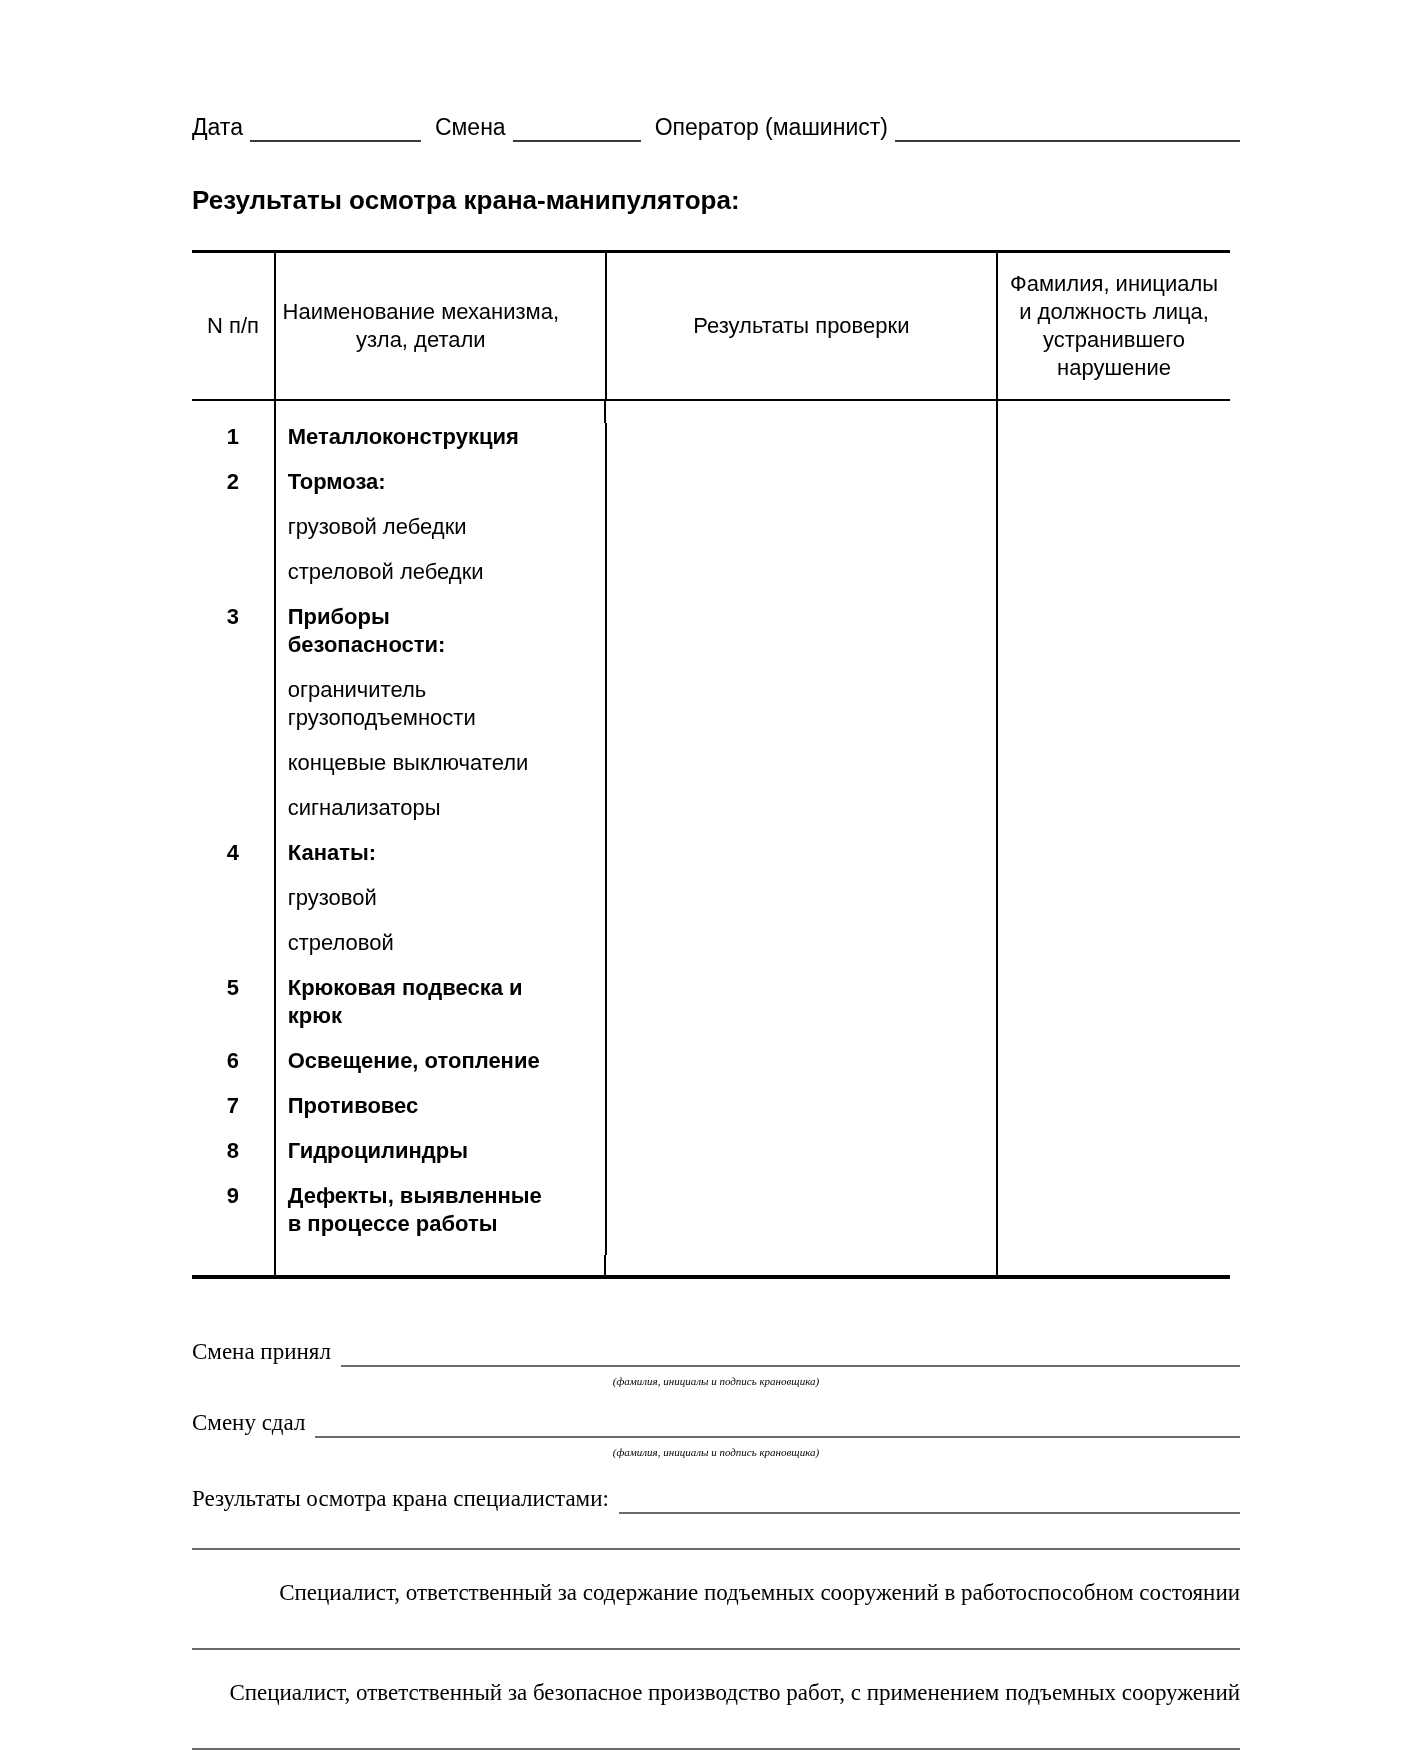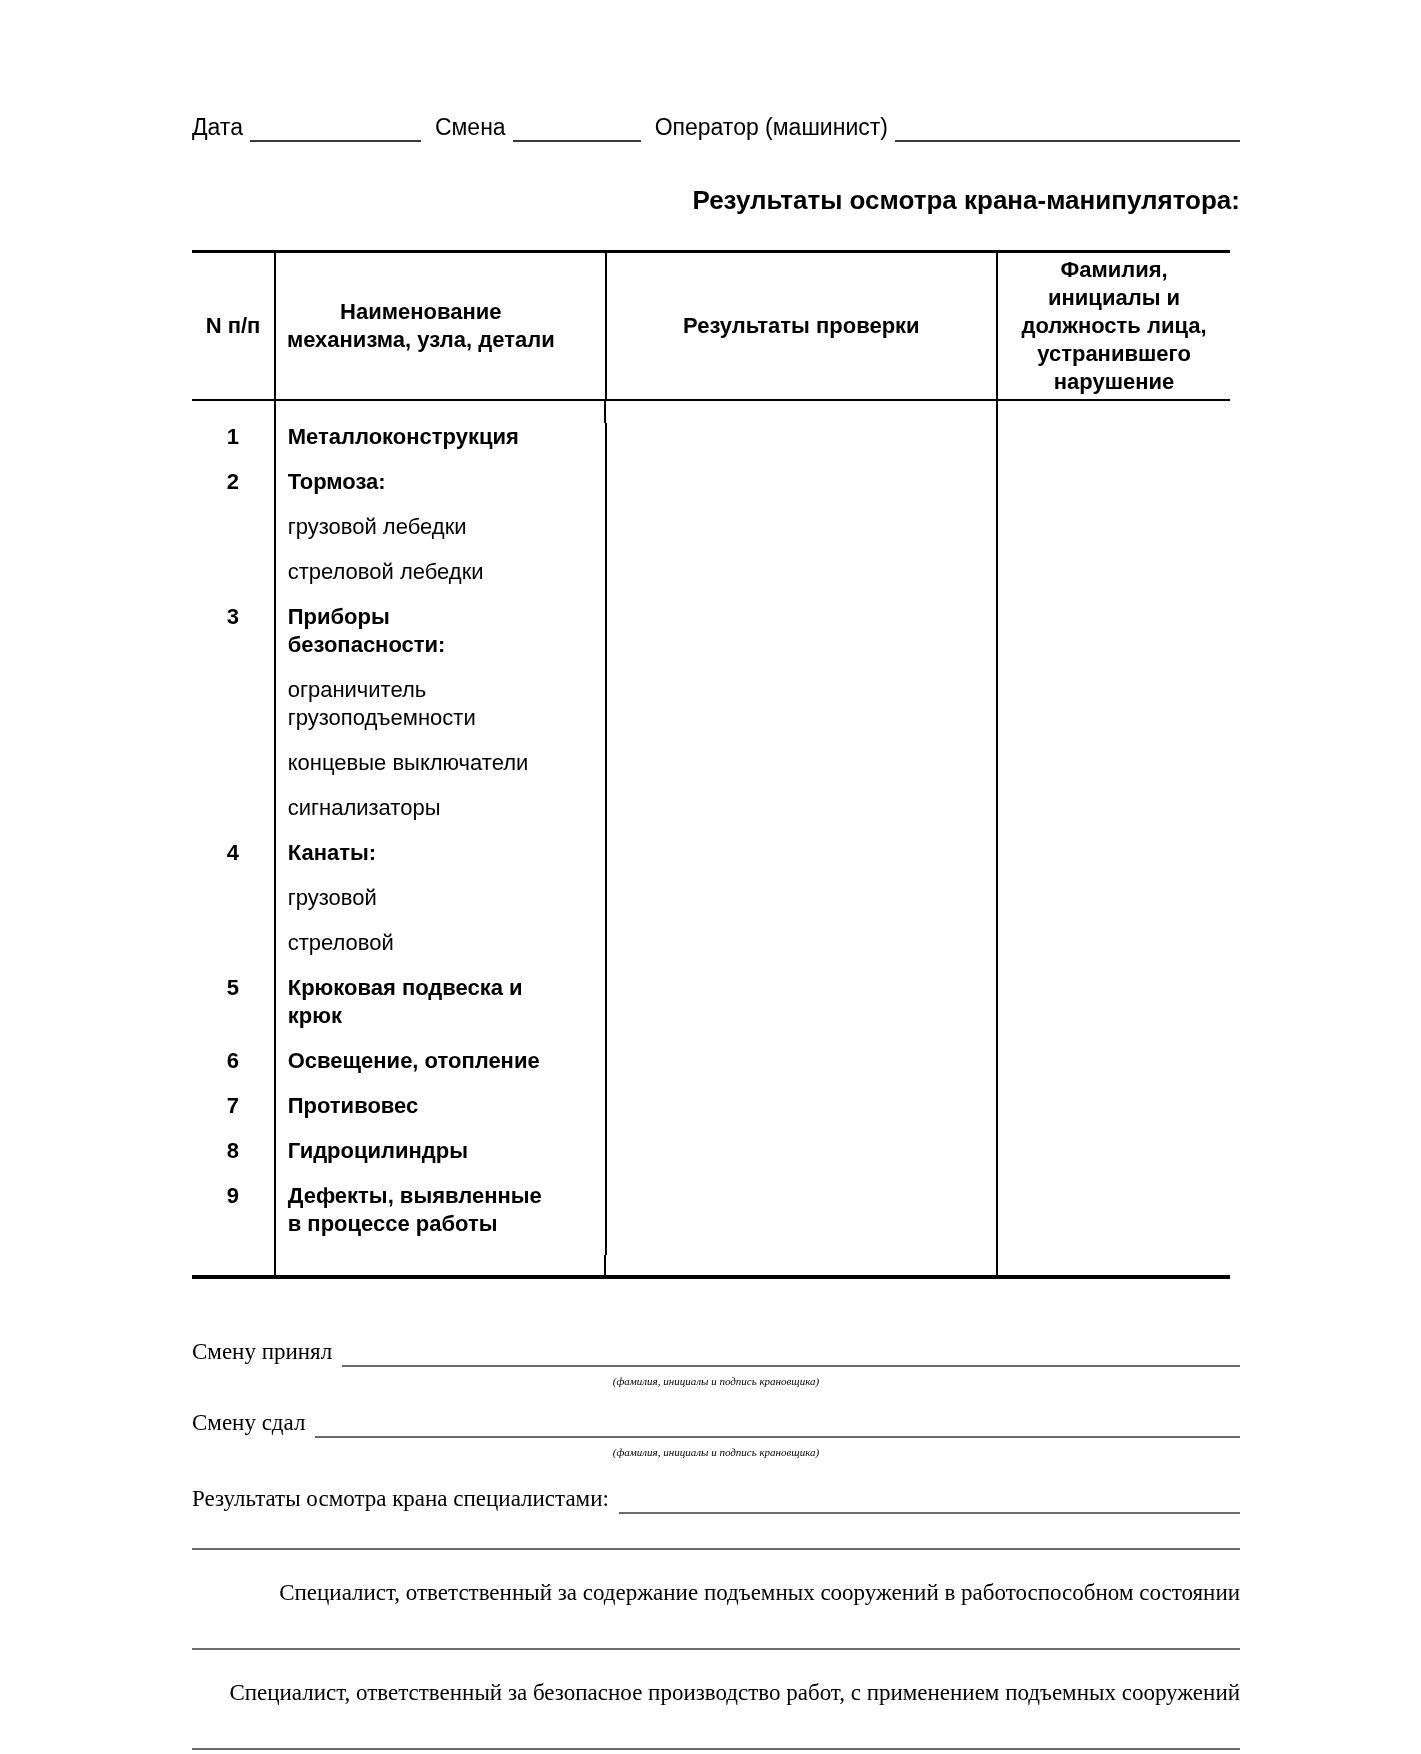--- a/index.html
+++ b/index.html
@@ -12,27 +12,27 @@
   }
   .page { padding:112px 181px 0 192px; }
 
   
   .fields-row { display:flex; align-items:flex-end; font-size:23px; line-height:30px; white-space:nowrap; }
   .uline { border-bottom:2px solid #3a3a3a; height:30px; margin-left:7px; }
   .u1 { width:171px; margin-right:14px; }
   .u2 { width:128px; margin-right:14px; }
   .u3 { flex:1; }
 
-  .doc-title { margin-top:42px; font-size:26px; font-weight:bold; text-align:right; line-height:32px; }
+  .doc-title { margin-top:42px; font-size:26px; font-weight:bold; text-align:left; line-height:32px; }
 
   
   .insp-table { margin-top:34px; width:1038px; border-top:3px solid #000; border-bottom:4px solid #000; }
   .thead { display:flex; height:148px; border-bottom:2px solid #000; }
   .thead .c { display:flex; align-items:center; justify-content:center; text-align:center;
-              font-weight:bold; font-size:22px; line-height:28px; padding:0 4px; }
+              font-weight:normal; font-size:22px; line-height:28px; padding:0 4px; }
   .brow { display:flex; }
   .c1 { width:85px; }
   .c2 { width:303px; border-left:2px solid #000; }
   .c3 { width:407px; border-left:2px solid #000;margin-left:39px; }
   .c4 { width:243px; border-left:2px solid #000; }
   .brow .c1 { text-align:center; font-weight:bold; font-size:22px; line-height:28px; padding-bottom:17px; }
   .brow .c2 { font-size:22px; line-height:28px; padding:0 14px 17px 12px; }
   .item-label { white-space:pre-line; }
   .b { font-weight:bold; }
   .spacer-top  .c1,.spacer-top  .c2,.spacer-top  .c3,.spacer-top  .c4 { height:22px; padding:0; }
@@ -185,21 +185,21 @@
       <div class="c1"></div>
         <div class="c2"></div>
         <div class="c3"></div>
         <div class="c4"></div>
     </div>
   </div>
 
   <div class="sign-section">
 
     <div class="frow mt-sign">
-      <span>Смену принял</span>
+      <span>Смена принял</span>
       <span class="fline"></span>
     </div>
     <div class="fnote">(фамилия, инициалы и подпись крановщика)</div>
 
     <div class="frow mt-row">
       <span>Смену сдал</span>
       <span class="fline"></span>
     </div>
     <div class="fnote">(фамилия, инициалы и подпись крановщика)</div>
 

